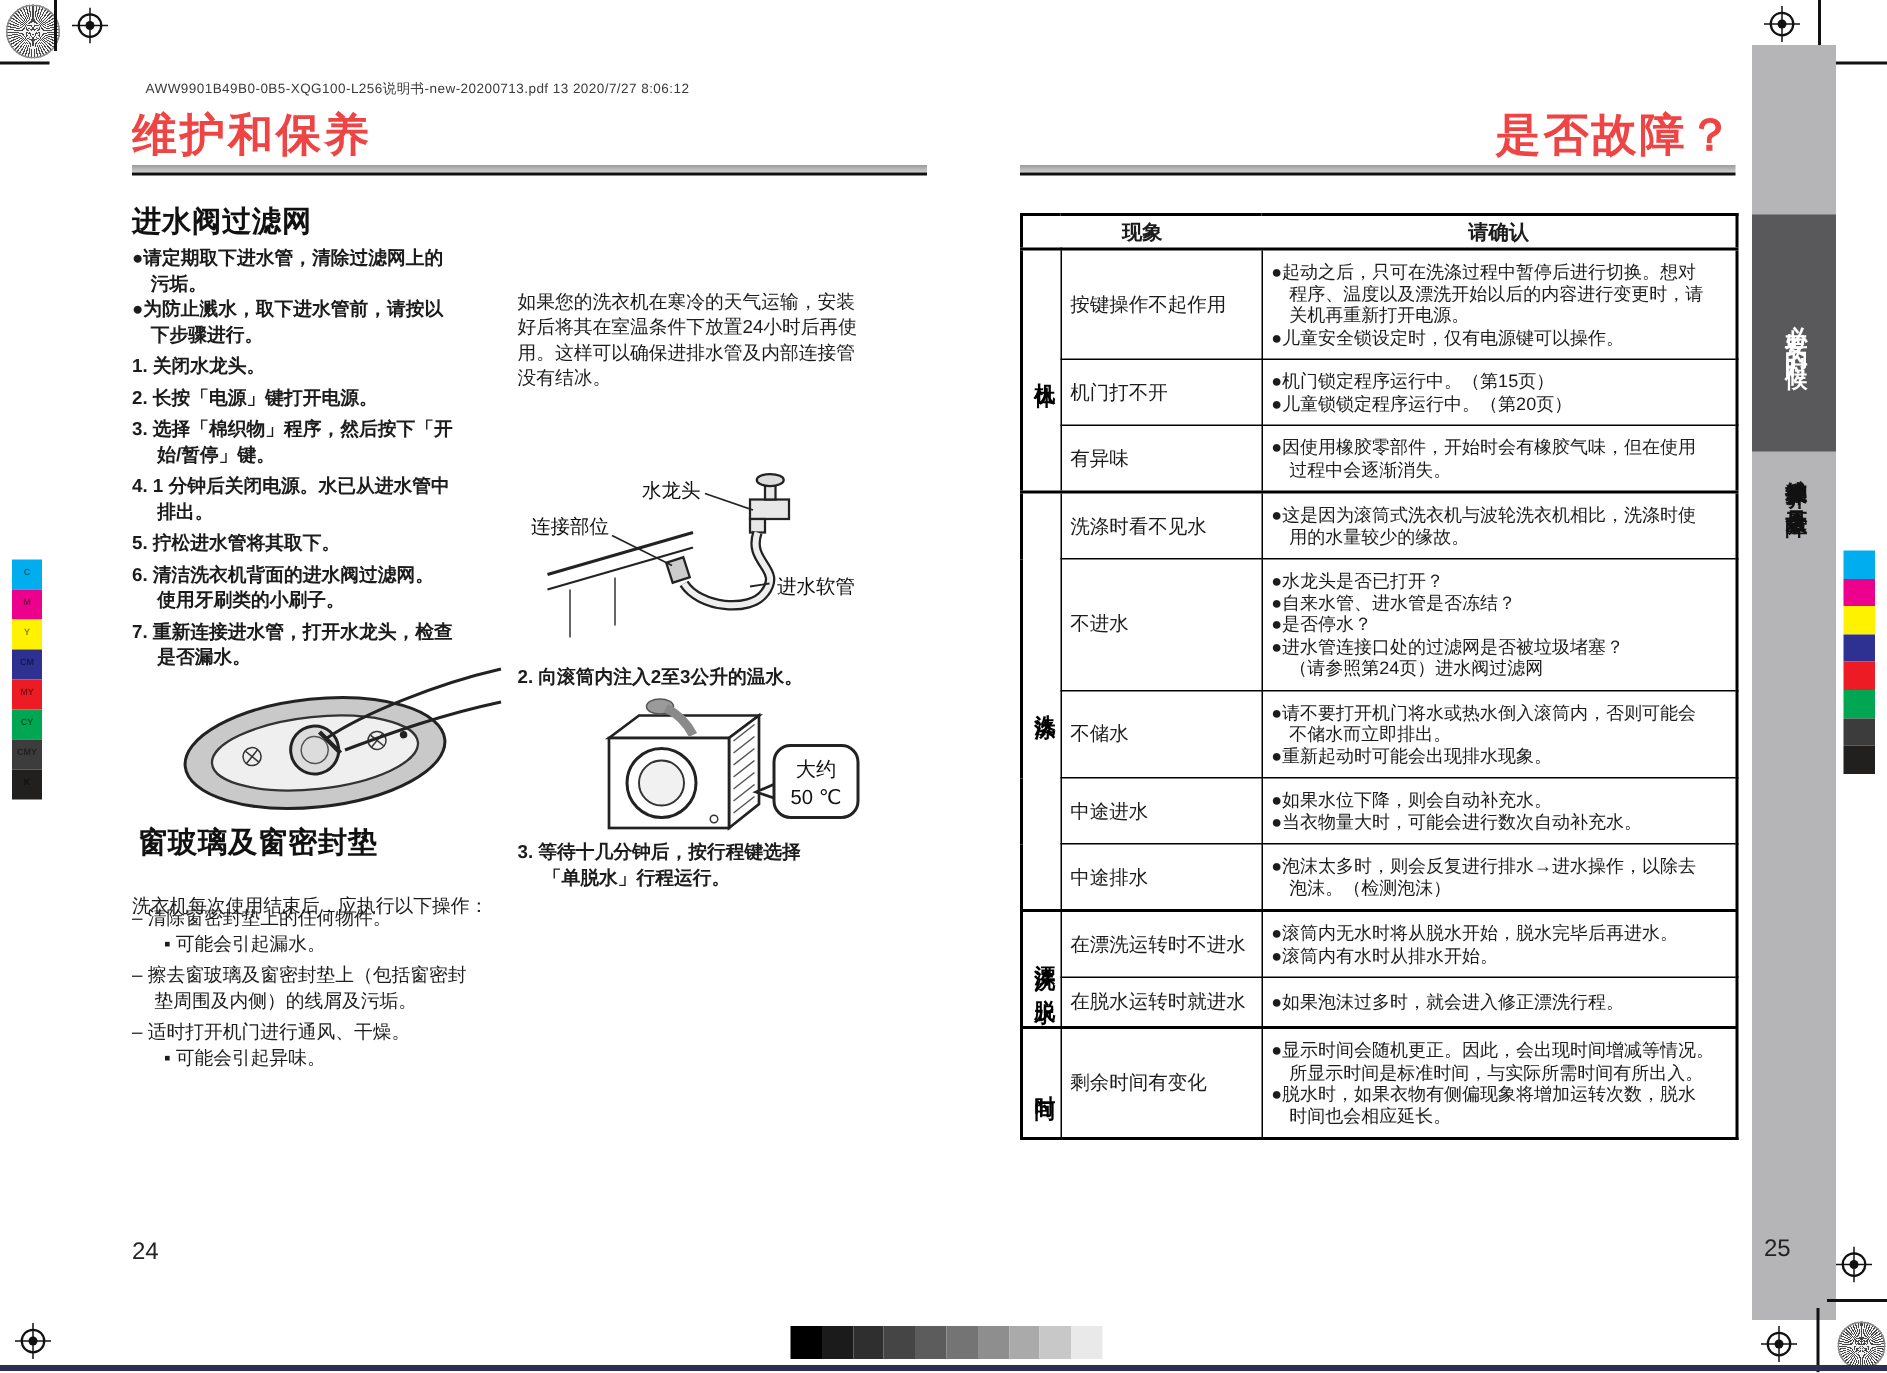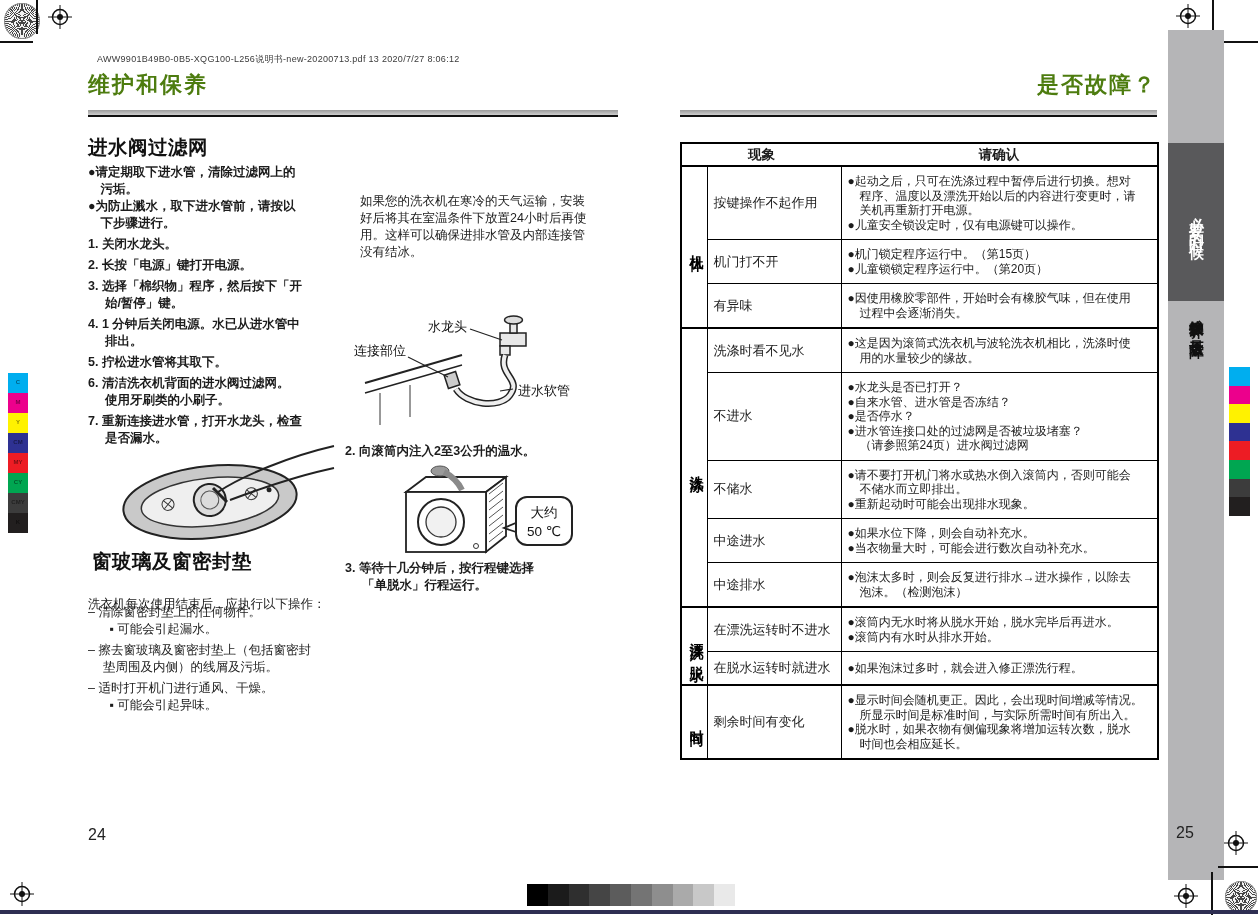--- a/index.html
+++ b/index.html
@@ -23,21 +23,21 @@
   .color-bar { display:flex; flex-direction:column; }
   .cbk { width:20px; height:20px; position:relative; }
   .cbk .cbl { position:absolute; left:0; right:0; top:6px; text-align:center;
     font-size:6px; color:rgba(0,0,0,.48); font-weight:bold; }
   .color-bar.right .cbk { width:21px; height:18.6px; }
 
   .wedge { display:flex; }
   .wedge div { width:20.8px; height:22px; }
 
   
-  .big-title { font-size:22px; font-weight:bold; letter-spacing:2px; color:#4d7c0f; }
+  .big-title { font-size:30px; font-weight:bold; letter-spacing:2px; color:#ef4444; }
   .rule-gray { height:5px; background:linear-gradient(to bottom,#9b9b9b,#cfcfcf); }
   .rule-black { height:2px; background:#101010; }
 
   .h2 { font-size:19.5px; font-weight:bold; color:#111; letter-spacing:.5px; }
 
   .body-txt { font-size:12.5px; line-height:17px; white-space:pre-line; }
 
   [data-list] > div { white-space:pre-line; line-height:17px; font-size:12.5px; }
   .it-b { padding-left:1em;  text-indent:-1em; }
   .it-n { padding-left:1.35em; text-indent:-1.35em; margin-bottom:4px; }
@@ -181,21 +181,21 @@
   <div class="abs body-txt" style="left:88px;top:596px;width:260px;">洗衣机每次使用结束后，应执行以下操作：</div>
   <div class="abs" style="left:88px;top:600px;width:252px;" data-list="left_page.section2.items">
       <div class="it-d">– 清除窗密封垫上的任何物件。</div>
       <div class="it-s">▪ 可能会引起漏水。</div>
       <div class="it-d">– 擦去窗玻璃及窗密封垫上（包括窗密封
 垫周围及内侧）的线屑及污垢。</div>
       <div class="it-d">– 适时打开机门进行通风、干燥。</div>
       <div class="it-s">▪ 可能会引起异味。</div>
     </div>
 
-  <div class="abs body-txt" style="left:360px;top:193px;width:292px;">如果您的洗衣机在寒冷的天气运输，安装
+  <div class="abs body-txt" style="left:345px;top:193px;width:292px;">如果您的洗衣机在寒冷的天气运输，安装
 好后将其在室温条件下放置24小时后再使
 用。这样可以确保进排水管及内部连接管
 没有结冰。</div>
 
   <div class="abs" style="left:350px;top:313px;">
     <svg viewBox="0 0 255 120" width="255" height="120">
       <path d="M15 70 L112 42" stroke="#222" stroke-width="2" fill="none"></path>
       <path d="M15 80 L112 52" stroke="#222" stroke-width="1.5" fill="none"></path>
       <path d="M30 80 L30 112 M60 72 L60 104" stroke="#333" stroke-width="1" fill="none"></path>
       <rect x="150" y="20" width="26" height="13" fill="#e8e8e8" stroke="#222" stroke-width="1.5"></rect>

